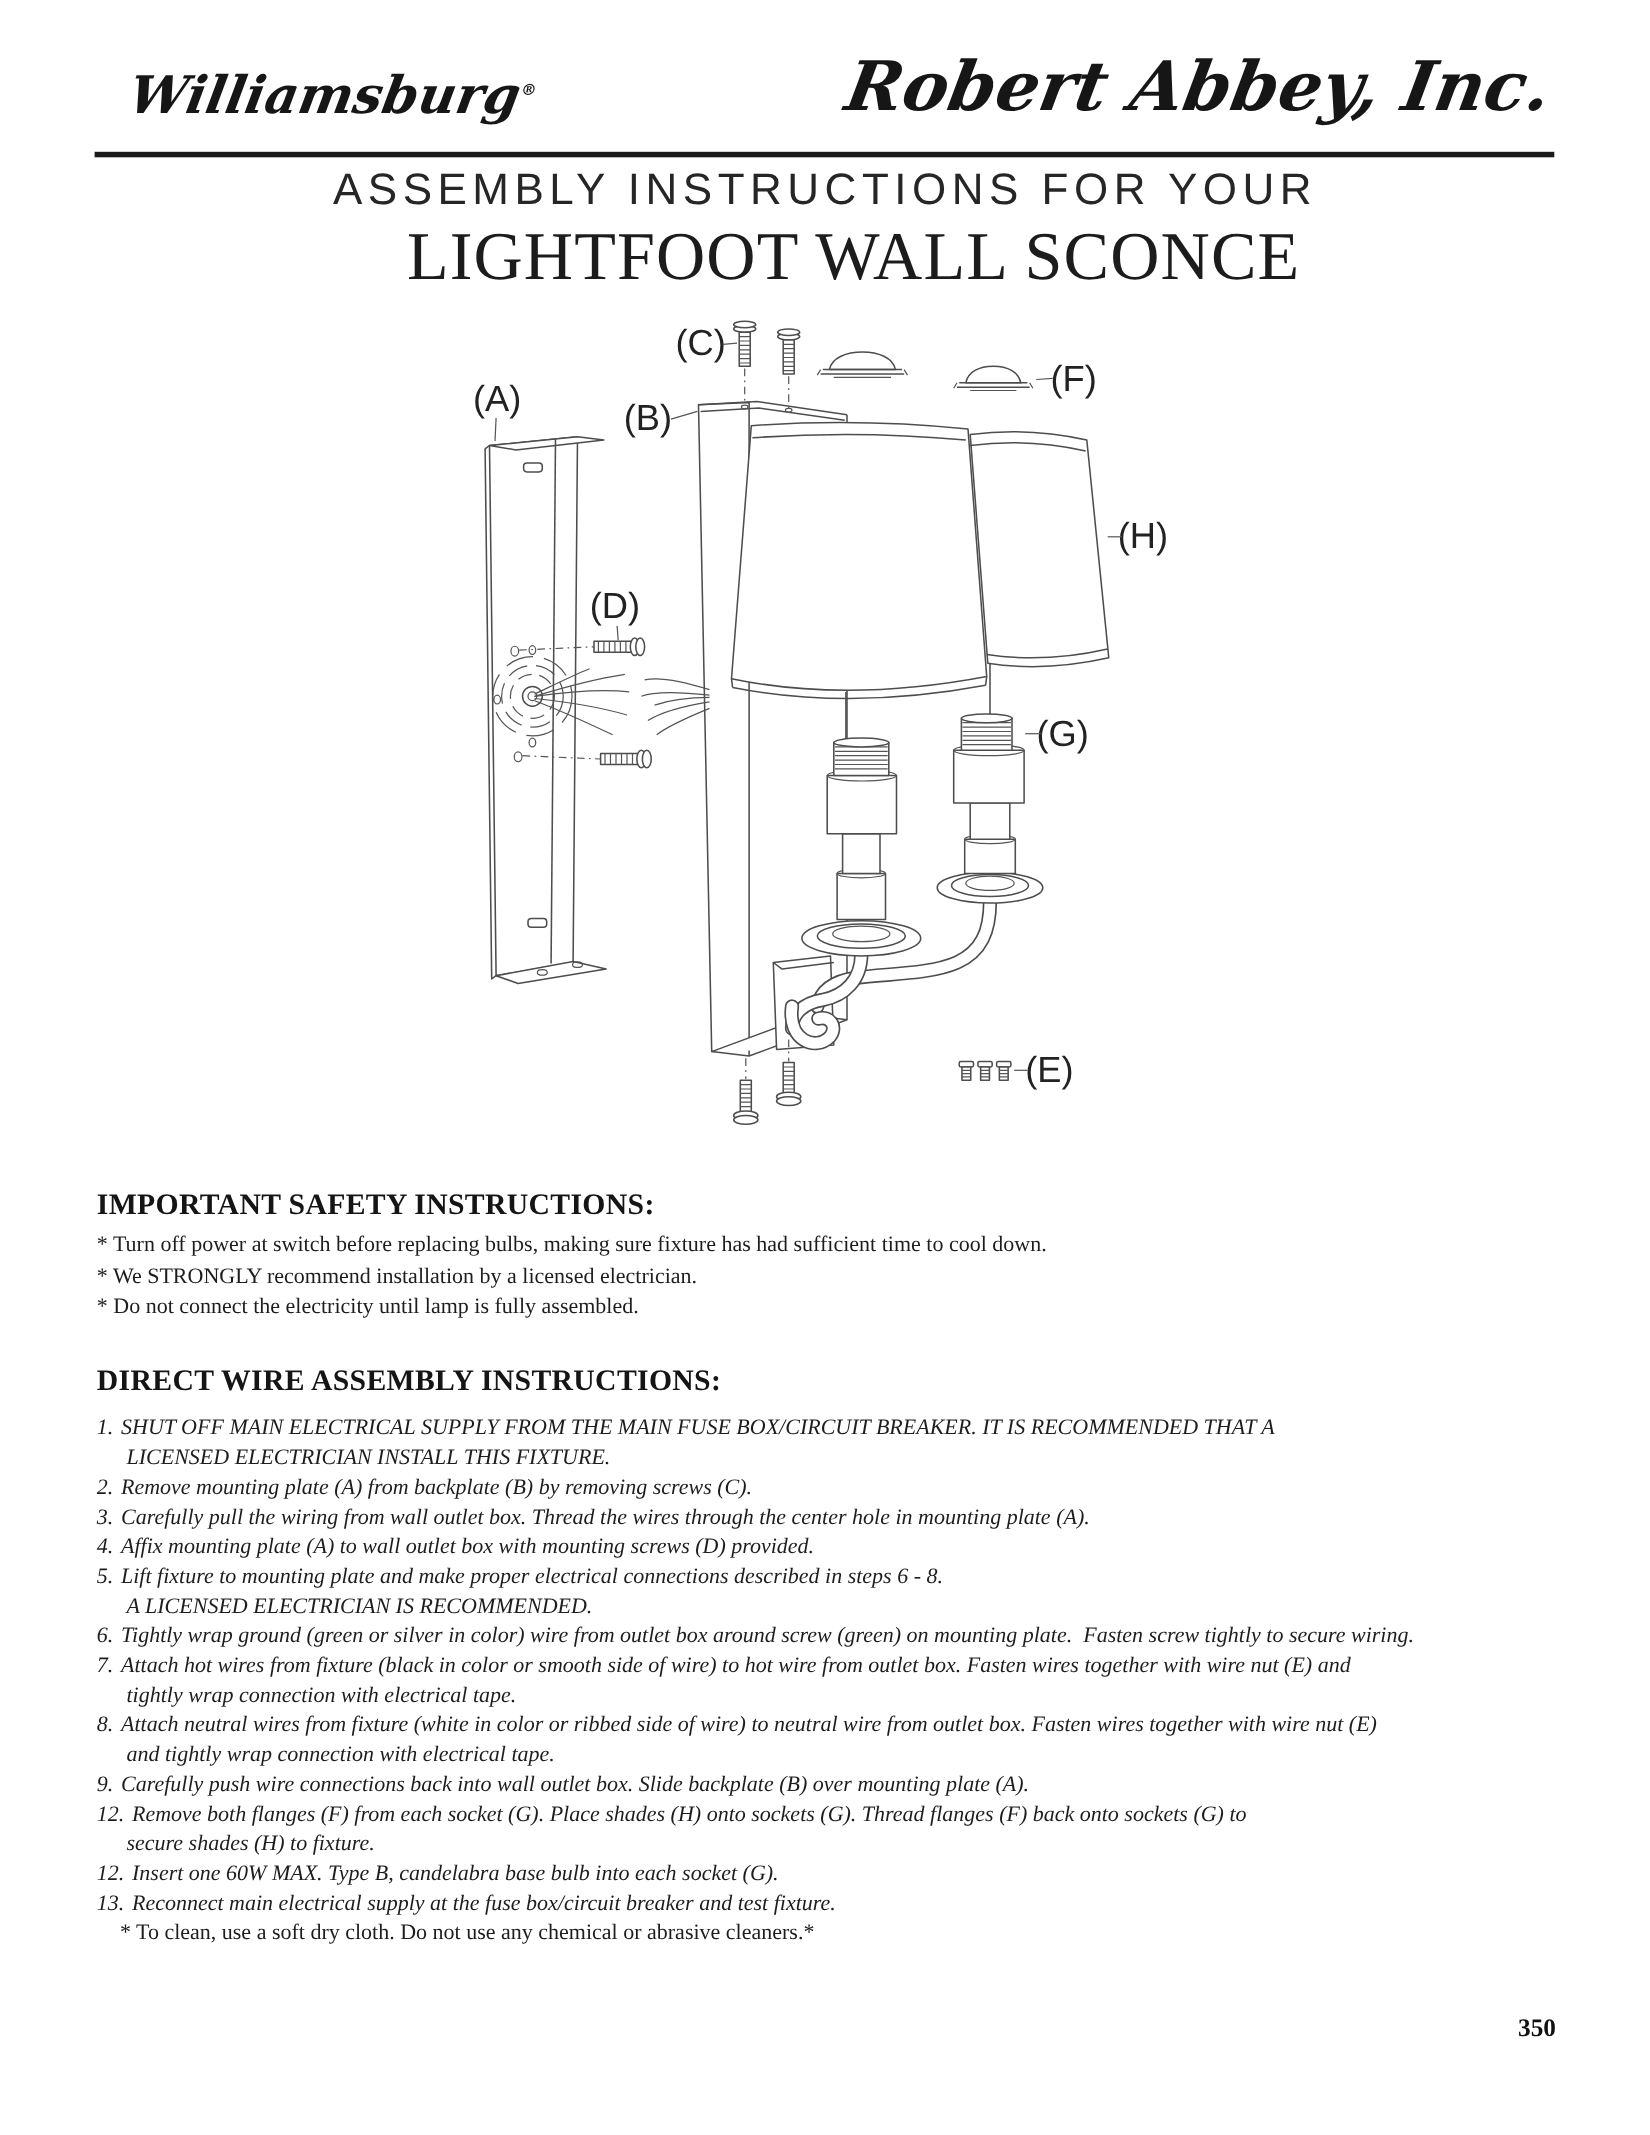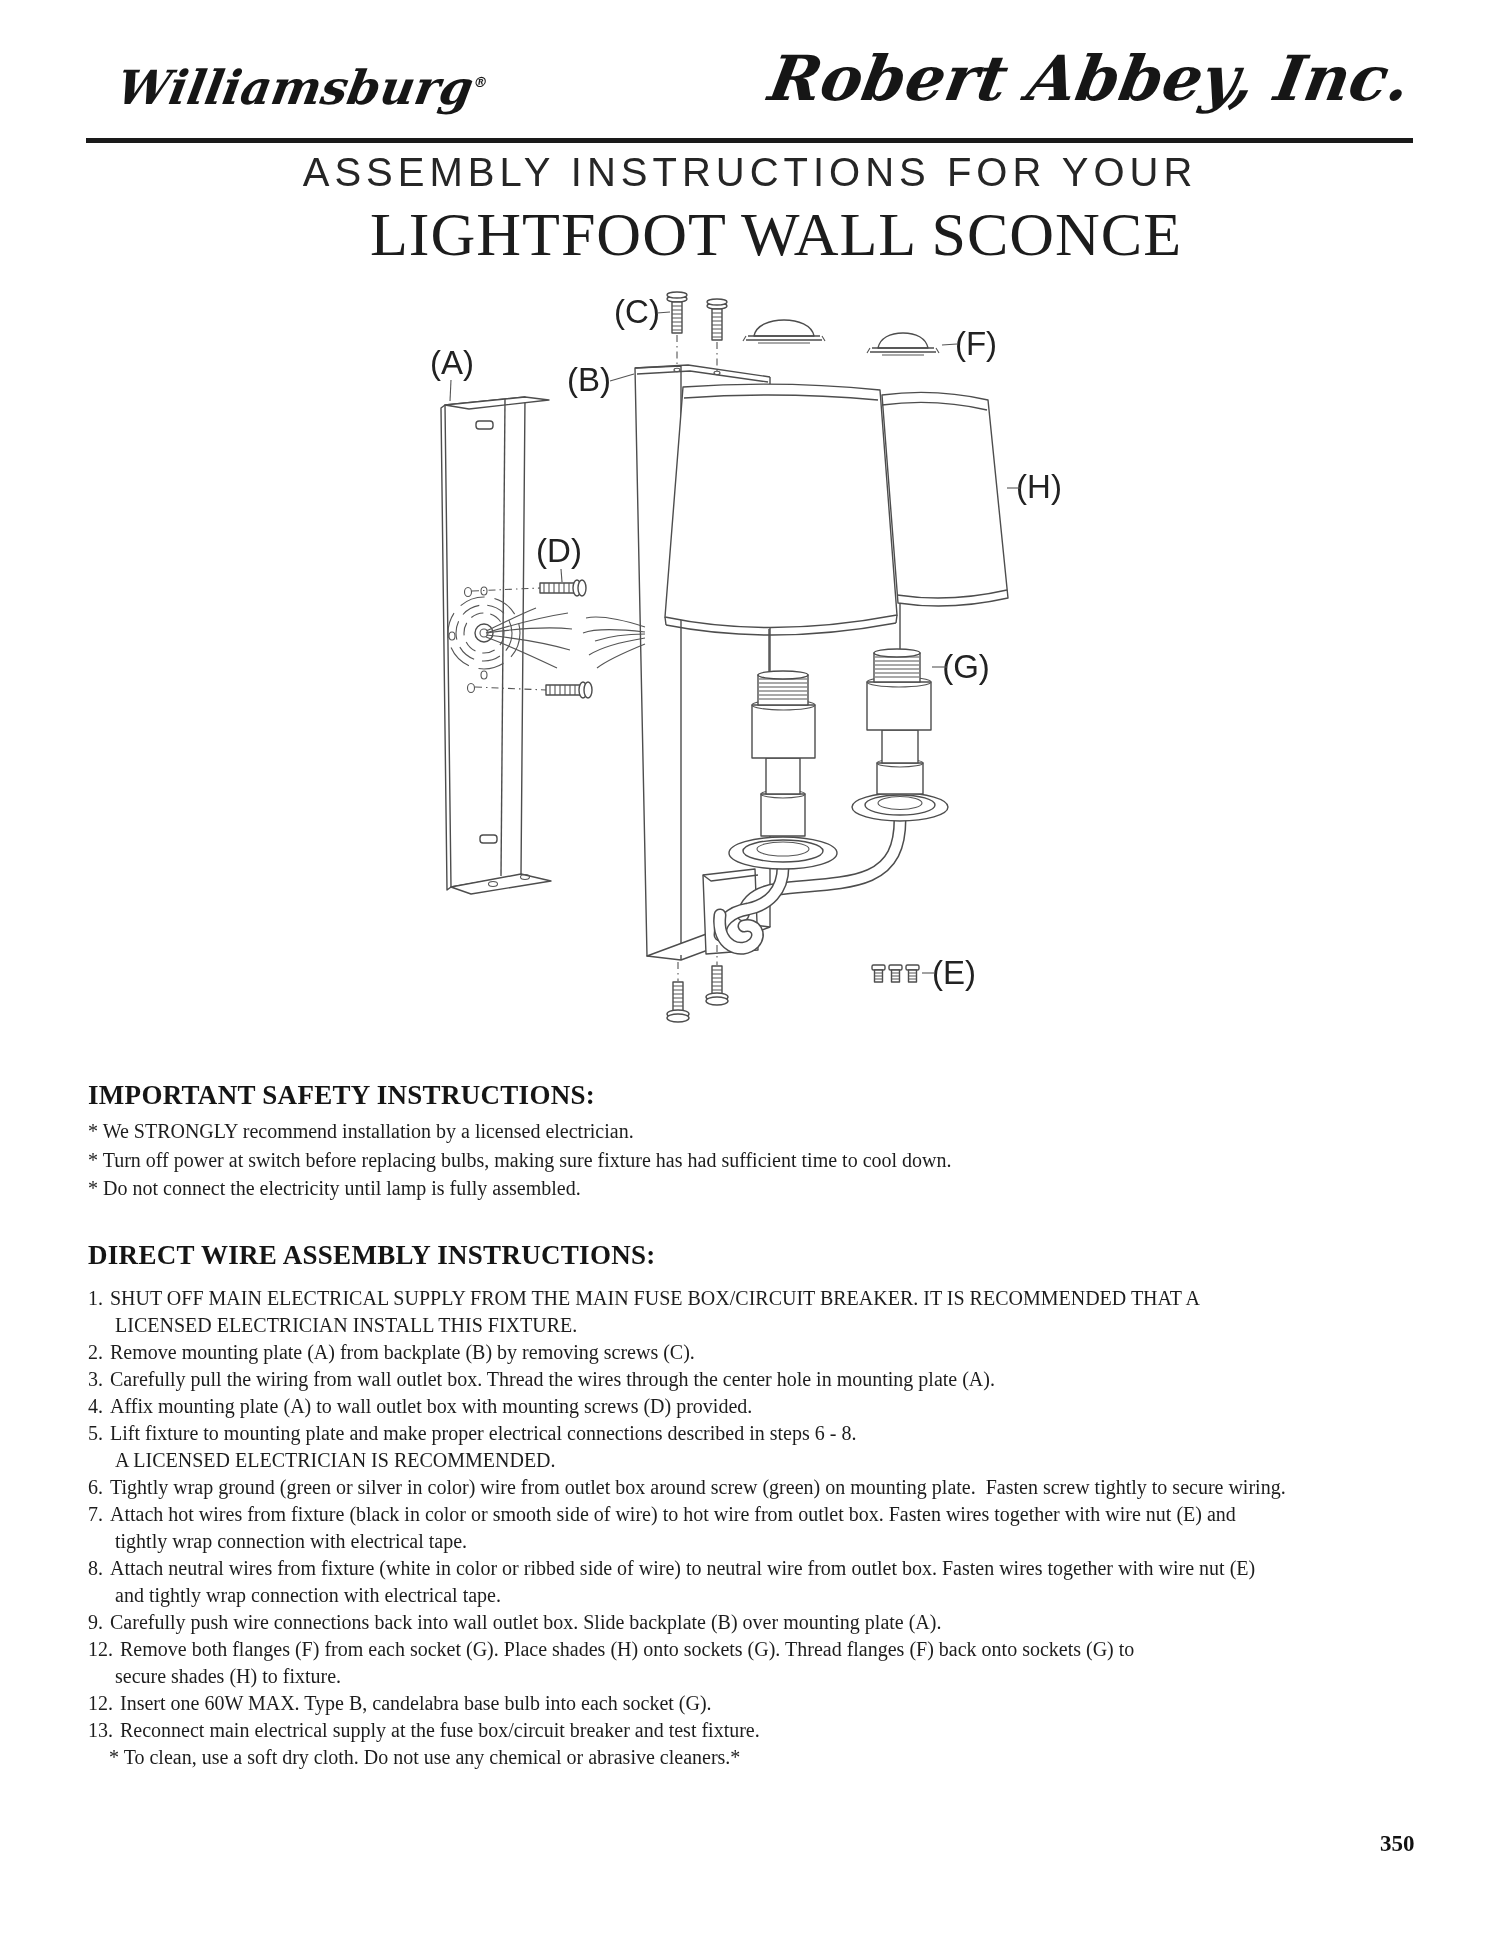--- a/index.html
+++ b/index.html
@@ -32,21 +32,21 @@
   .tube{fill:none;stroke:#4d4d4d;stroke-width:13;stroke-linecap:round;}
   .tubein{fill:none;stroke:#ffffff;stroke-width:10;stroke-linecap:round;}
   .lbl{font-family:"Liberation Sans",sans-serif;font-size:33px;fill:#222;}
 
   
   .safety{position:absolute;left:88px;top:1080px;width:1392px;}
   .assembly{position:absolute;left:88px;top:1240px;width:1400px;}
   h3{margin:0 0 6px 0;font-size:27px;font-weight:bold;letter-spacing:.3px;color:#151515;}
   .assembly h3{margin-bottom:14px;}
   .safety-line{font-size:20px;line-height:28.5px;white-space:pre-wrap;}
-  .step-line{font-size:20px;line-height:27px;white-space:pre-wrap;}
+  .step-line{font-size:20px;line-height:27px;white-space:pre-wrap;font-style:italic;}
   .step-line .num{margin-right:7px;}
   .step-line.cont{padding-left:27px;}
   .footnote{font-size:20px;line-height:27px;padding-left:21px;white-space:pre-wrap;}
   .pageno{position:absolute;left:1380px;top:1831px;font-size:23px;font-weight:bold;color:#111;}
 </style>
 </head>
 <body>
 
 <div class="page">
 
@@ -277,23 +277,23 @@
       <line class="thin" x1="707" y1="263" x2="720" y2="263"></line>
     </g>
   </svg>
   </div>
 
   <section class="safety">
     <h3>IMPORTANT SAFETY INSTRUCTIONS:</h3>
     <div>
 
 
+        <div class="safety-line">* Turn off power at switch before replacing bulbs, making sure fixture has had sufficient time to cool down.</div>
+
         <div class="safety-line">* We STRONGLY recommend installation by a licensed electrician.</div>
-
-        <div class="safety-line">* Turn off power at switch before replacing bulbs, making sure fixture has had sufficient time to cool down.</div>
 
         <div class="safety-line">* Do not connect the electricity until lamp is fully assembled.</div>
       </div>
   </section>
 
   <section class="assembly">
     <h3>DIRECT WIRE ASSEMBLY INSTRUCTIONS:</h3>
     <div id="steps">
         <div class="step-line"><span class="num">1.</span>SHUT OFF MAIN ELECTRICAL SUPPLY FROM THE MAIN FUSE BOX/CIRCUIT BREAKER. IT IS RECOMMENDED THAT A</div>
         <div class="step-line cont">LICENSED ELECTRICIAN INSTALL THIS FIXTURE.</div>

